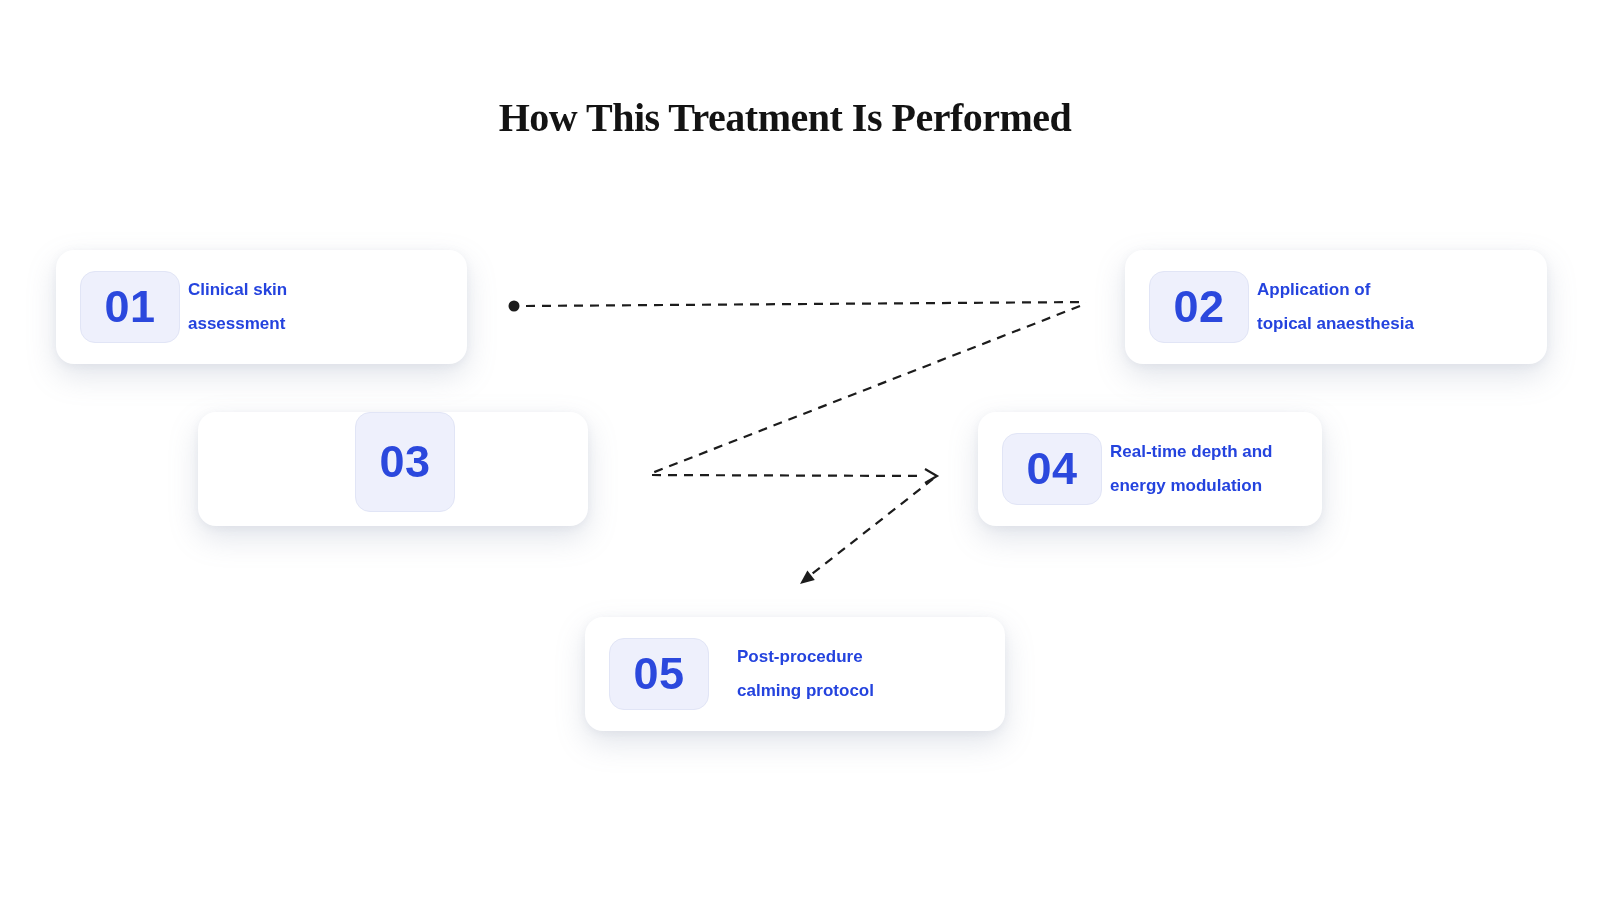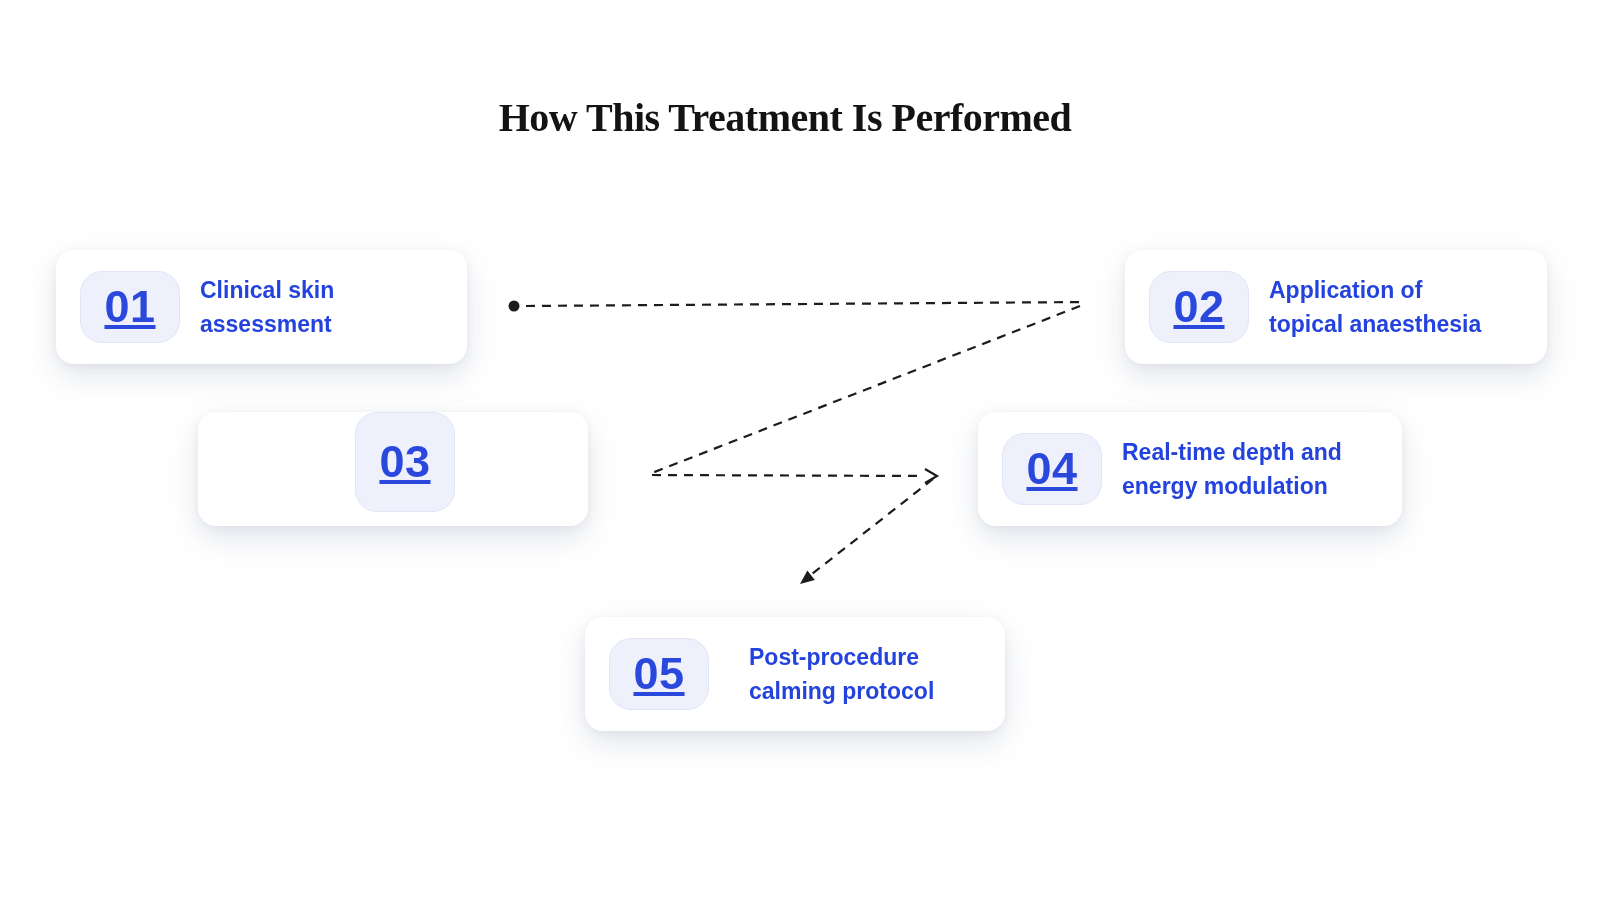--- a/index.html
+++ b/index.html
@@ -59,42 +59,41 @@
     display: flex;
     align-items: center;
     padding-left: 24px;
     height: 114px;
   }
   .badge {
     width: 100px; height: 72px;
     flex: 0 0 100px;
     background: var(--badge-bg);
     border: 1.5px solid var(--badge-border);
-    border-radius: 22px;
+    border-radius: 15px;
     display: flex;
     align-items: center;
     justify-content: center;
     font-size: 45px;
     font-weight: 700;
     color: var(--accent-blue);
     letter-spacing: 0.5px;
-    text-decoration: underline;
   }
   .card-label {
-    margin-left: 20px;
-    font-size: 23px;
+    margin-left: 8px;
+    font-size: 17px;
     font-weight: 700;
     color: var(--label-blue);
     line-height: 34px;
   }
   .card-label .line { display: block; white-space: nowrap; }
   .card-01 { left: 56px;   top: 250px; width: 411px; }
   .card-02 { left: 1125px; top: 250px; width: 422px; }
   .card-03 { left: 198px;  top: 412px; width: 390px; flex-direction: column; }
-  .card-04 { left: 978px;  top: 412px; width: 424px; }
+  .card-04 { left: 978px;  top: 412px; width: 344px; }
   .card-05 { left: 585px;  top: 617px; width: 420px; gap: 20px; }
 </style>
 </head>
 <body>
 
 <div class="stage">
 
   <h1 class="page-title">How This Treatment Is Performed</h1>
 
   <svg class="connector-layer" viewBox="0 0 1600 900" xmlns="http://www.w3.org/2000/svg">

